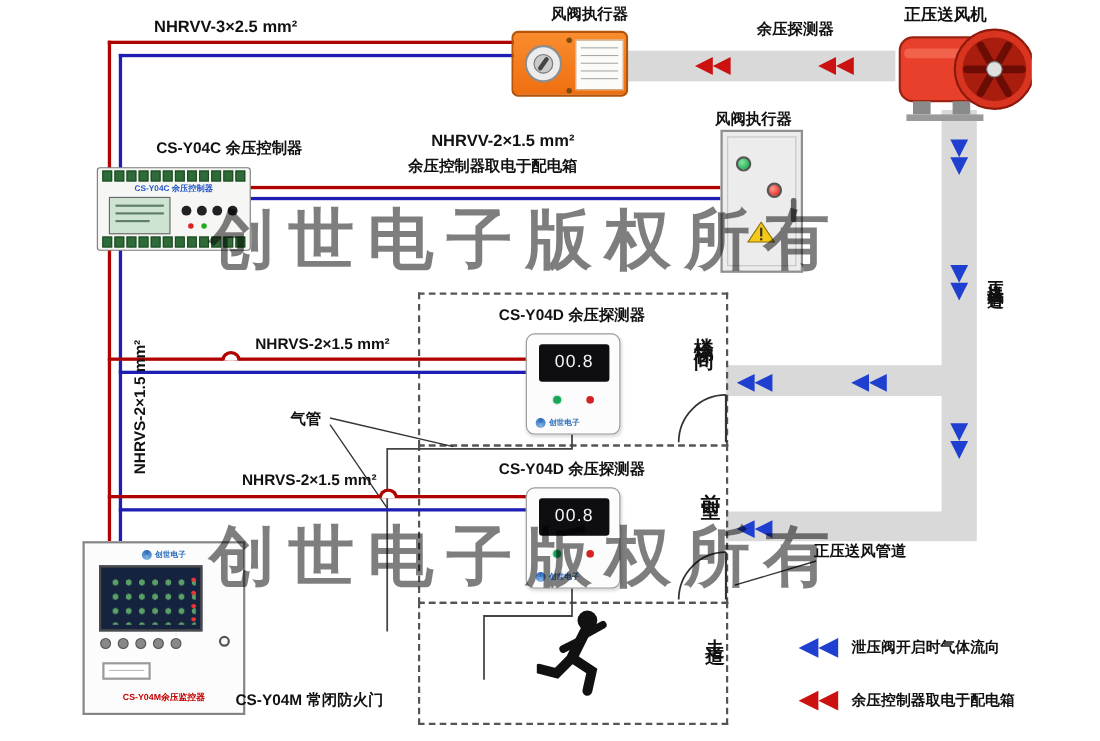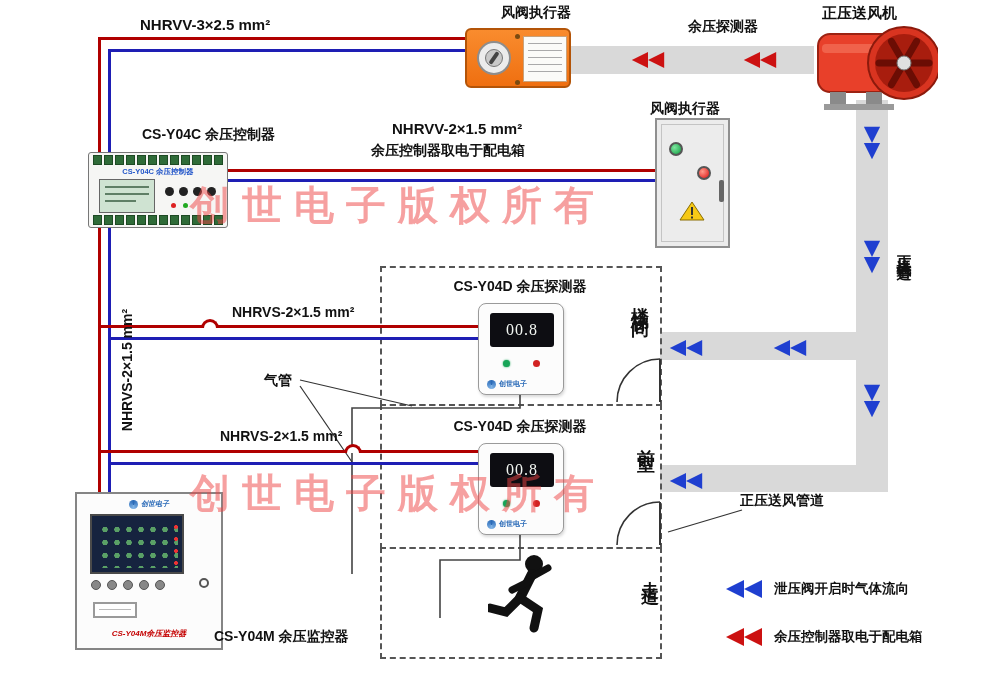--- a/index.html
+++ b/index.html
@@ -14,22 +14,22 @@
   .wire{position:absolute;}
   .wire.red{background:#b00000;}
   .wire.blue{background:#1e1eb4;}
   .hop{position:absolute;width:18px;height:9px;background:#fff;border:3px solid #b00000;
        border-bottom:none;border-top-left-radius:9px;border-top-right-radius:9px;box-sizing:border-box;}
   .arrow{position:absolute;}
   .arrow-red polygon{fill:#cc1111;}
   .arrow-blue polygon{fill:#1f3fd0;}
   .down{transform:rotate(-90deg);}
   .overlay{position:absolute;left:0;top:0;pointer-events:none;}
-  .watermark{position:absolute;font-size:40px;font-weight:700;letter-spacing:12px;
-             color:#ef4444;opacity:.5;white-space:nowrap;pointer-events:none;z-index:60;}
+  .watermark{position:absolute;font-size:60px;font-weight:700;letter-spacing:12px;
+             color:#000000;opacity:.5;white-space:nowrap;pointer-events:none;z-index:60;}
 
   
   .actuator{position:absolute;left:465px;top:28px;width:106px;height:60px;border-radius:6px;
             background:linear-gradient(#f98c2e,#ef6f10);border:2px solid #b35408;box-sizing:border-box;}
   .dial{position:absolute;left:10px;top:11px;width:34px;height:34px;border-radius:50%;
         background:#ececec;border:2px solid #8d8d8d;box-sizing:border-box;}
   .dial-core{position:absolute;inset:6px;border-radius:50%;background:#c9c9c9;border:1px solid #777;}
   .dial-slot{position:absolute;left:50%;top:50%;width:4px;height:14px;background:#444;
              transform:translate(-50%,-50%) rotate(35deg);border-radius:2px;}
   .plate{position:absolute;left:56px;top:6px;width:42px;height:44px;background:#fbfbf8;border:1px solid #c9a27a;}
@@ -56,31 +56,31 @@
   .ctl-screen{position:absolute;left:10px;top:26px;width:54px;height:32px;background:#cfe3d2;border:1px solid #666;}
   .ctl-screen i{position:absolute;left:5px;right:5px;height:2px;background:rgba(20,60,30,.6);}
   .ctl-btn{position:absolute;width:9px;height:9px;border-radius:50%;background:#222;}
   .led{position:absolute;width:5px;height:5px;border-radius:50%;}
 
   
   .detector{position:absolute;width:86px;height:92px;background:#fcfcfc;border:1px solid #9a9a9a;
             border-radius:8px;box-shadow:1px 2px 3px rgba(0,0,0,.15);box-sizing:border-box;}
   .lcd{position:absolute;left:11px;top:9px;width:64px;height:34px;background:#0d0d12;border-radius:3px;
        display:flex;align-items:center;justify-content:center;}
-  .lcd span{font-family:Liberation Serif, serif;font-size:16px;color:#f2f6f2;letter-spacing:1px;}
+  .lcd span{font-family:Liberation Sans, sans-serif;font-size:16px;color:#f2f6f2;letter-spacing:1px;}
   .ind{position:absolute;width:7px;height:7px;border-radius:50%;}
   .ind.green{left:24px;top:56px;background:#18a558;box-shadow:0 0 2px #18a558;}
   .ind.red{left:54px;top:56px;background:#d22222;}
   .brand{position:absolute;left:8px;bottom:5px;display:flex;gap:3px;align-items:center;
          font-size:7px;color:#2b6bb8;font-weight:700;}
   .swirl{width:9px;height:9px;border-radius:50%;background:conic-gradient(#2b6bb8,#7fb2e5,#2b6bb8);}
 
   
   .monitor{position:absolute;left:75px;top:492px;width:148px;height:158px;background:#fcfcfc;
-           border:2px solid #858585;box-sizing:border-box;font-style:italic;}
+           border:2px solid #858585;box-sizing:border-box;}
   .mon-brand{position:absolute;top:5px;left:0;right:0;display:flex;justify-content:center;gap:3px;
              align-items:center;font-size:7px;color:#2b6bb8;font-weight:700;}
   .mon-screen{position:absolute;left:13px;top:20px;width:94px;height:60px;background:#16233f;
               border:2px solid #4a4a4a;box-sizing:border-box;}
   .btn-grid{position:absolute;inset:4px;background-image:radial-gradient(circle,#5aa066 2.5px,transparent 3px);
             background-size:12px 13px;background-position:3px 3px;}
   .alarm-col{position:absolute;right:3px;top:5px;bottom:5px;width:6px;
              background-image:radial-gradient(circle,#e33 1.8px,transparent 2.2px);background-size:6px 12px;}
   .mon-btns{position:absolute;left:14px;top:86px;display:flex;gap:6px;}
   .mon-btns i{width:8px;height:8px;border-radius:50%;background:#888;border:1px solid #555;}
@@ -331,21 +331,21 @@
   <div class="lbl" style="left:650px;top:100px">风阀执行器</div>
   <div class="lbl" style="left:142px;top:126px">CS-Y04C 余压控制器</div>
   <div class="lbl" style="left:392px;top:120px;font-size:15px">NHRVV-2×1.5 mm²</div>
   <div class="lbl" style="left:371px;top:142px">余压控制器取电于配电箱</div>
   <div class="lbl" style="left:400px;top:278px;width:240px;text-align:center">CS-Y04D 余压探测器</div>
   <div class="lbl" style="left:400px;top:418px;width:240px;text-align:center">CS-Y04D 余压探测器</div>
   <div class="lbl" style="left:232px;top:304px">NHRVS-2×1.5 mm²</div>
   <div class="lbl" style="left:220px;top:428px">NHRVS-2×1.5 mm²</div>
   <div class="lbl" style="left:264px;top:372px">气管</div>
   <div class="lbl" style="left:740px;top:492px">正压送风管道</div>
-  <div class="lbl" style="left:214px;top:628px">CS-Y04M 余压监控器</div>
+  <div class="lbl" style="left:214px;top:628px">CS-Y04M 常闭防火门</div>
   <div class="riser-lbl">NHRVS-2×1.5 mm²</div>
   <div class="supply-lbl">正压送风管道</div>
 
   <svg class="arrow" style="left:724px;top:578px" width="40" height="22" viewBox="0 0 40 22">
     <g fill="#1f3fd0">
         <polygon points="20,2 2,11 20,20"></polygon>
         <polygon points="38,2 20,11 38,20"></polygon>
       </g>
   </svg>
   <div class="legend-text" style="left:774px;top:580px">泄压阀开启时气体流向</div>

